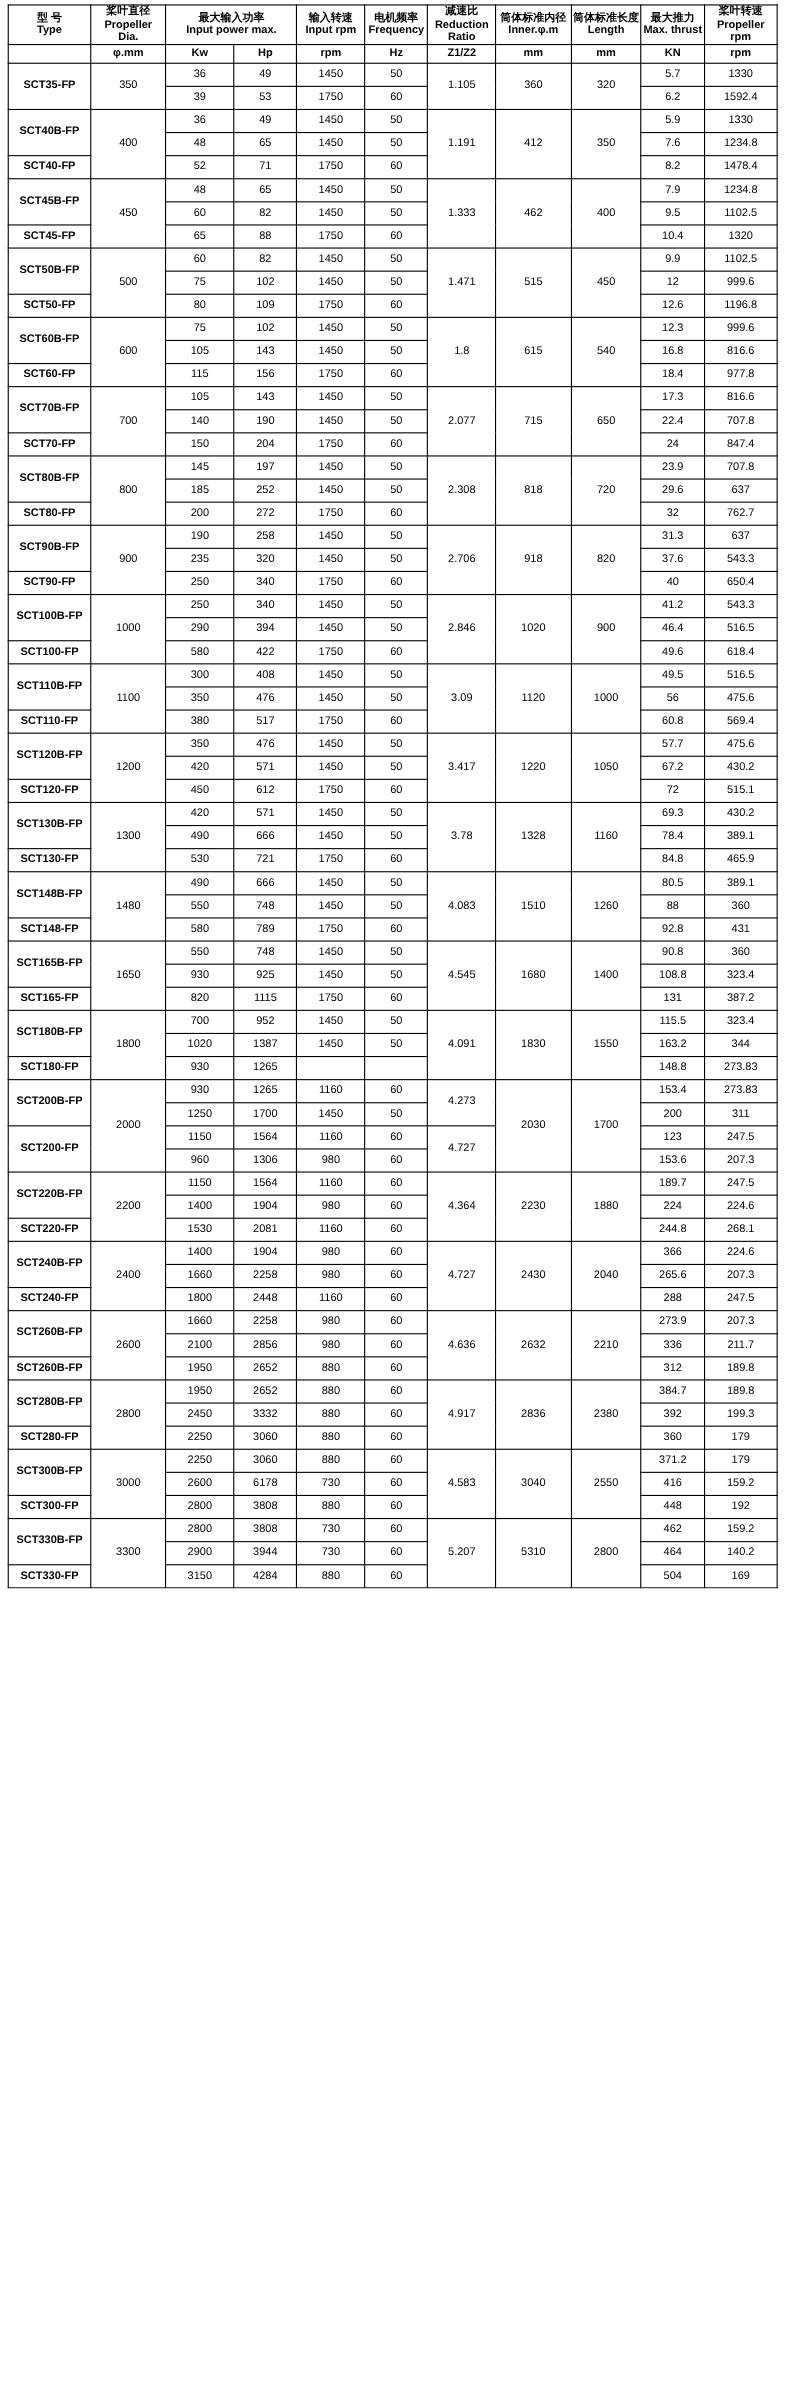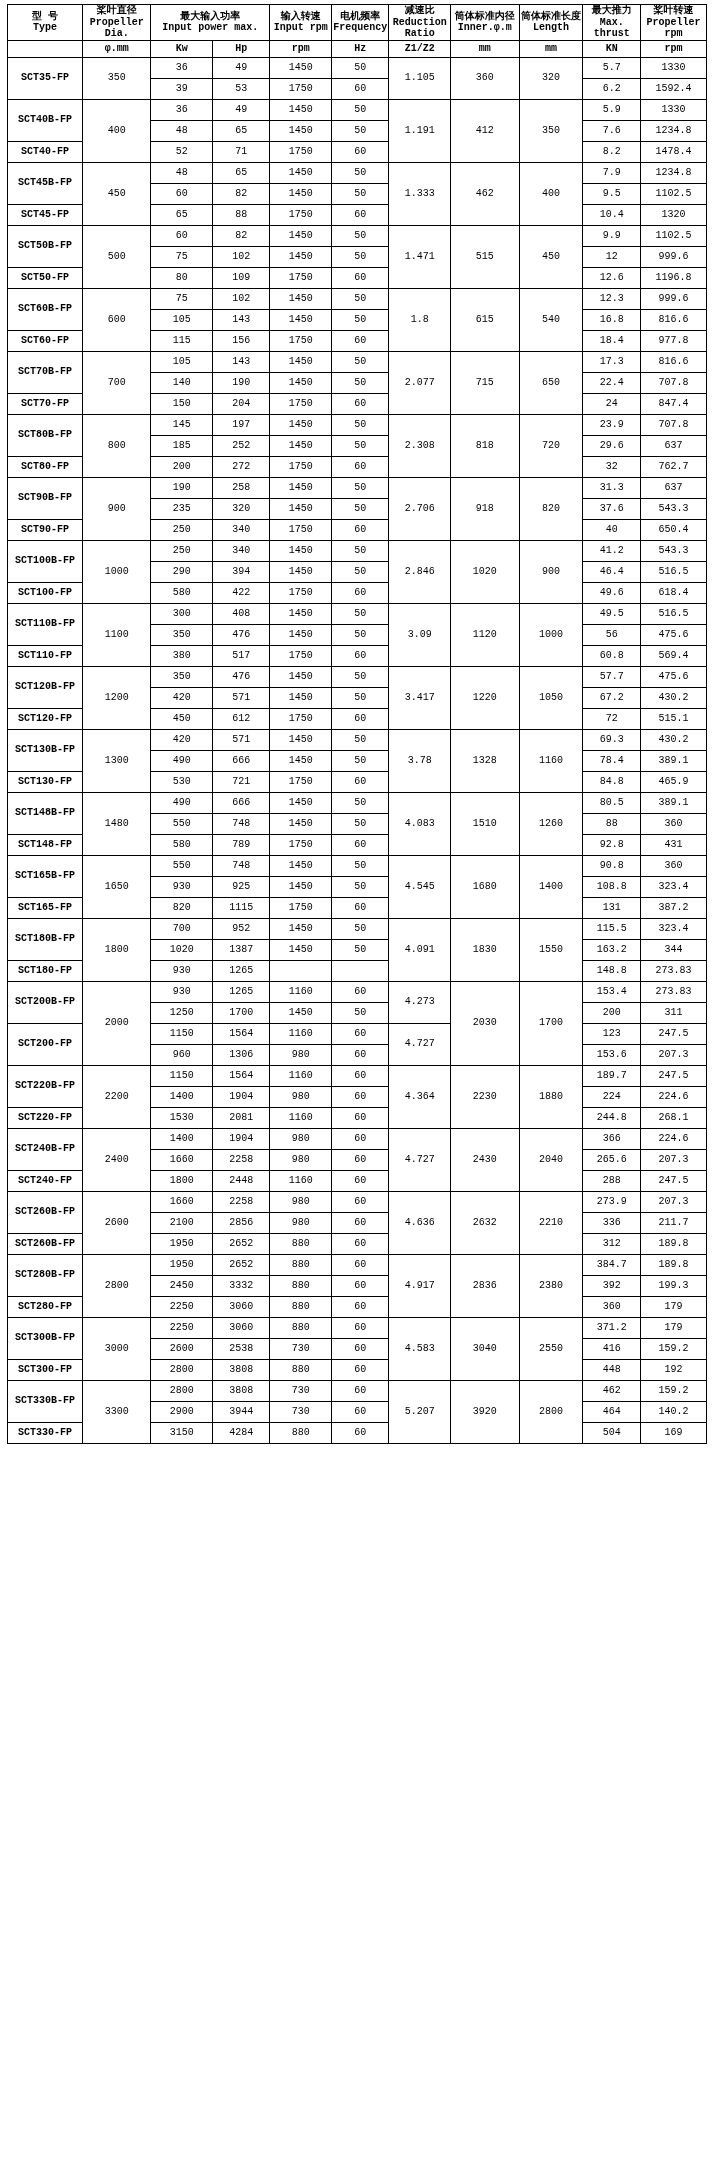--- a/index.html
+++ b/index.html
@@ -7,21 +7,20 @@
     padding: 0;
     background: #ffffff;
   }
   body {
     font-family: "Liberation Sans", sans-serif;
     color: #000000;
   }
   #sheet {
     width: 714px;
     position: relative;
-    font-family: Liberation Mono, monospace;
   }
   table.spec {
     border-collapse: collapse;
     width: 700px;
     margin: 4px 7px 0 7px;
     table-layout: fixed;
   }
   table.spec td, table.spec th {
     border: 1px solid #000000;
     text-align: center;
@@ -738,21 +737,21 @@
           <td class="num">880</td>
           <td class="num">60</td>
           <td class="ratio" rowspan="3">4.583</td>
           <td rowspan="3">3040</td>
           <td rowspan="3">2550</td>
           <td class="num">371.2</td>
           <td class="num">179</td>
         </tr>
         <tr>
           <td class="num">2600</td>
-          <td class="num">2538</td>
+          <td class="num">6178</td>
           <td class="num">730</td>
           <td class="num">60</td>
           <td class="num">416</td>
           <td class="num">159.2</td>
         </tr>
         <tr>
           <td class="model" rowspan="1">SCT300-FP</td>
           <td class="num">2800</td>
           <td class="num">3808</td>
           <td class="num">880</td>
@@ -761,21 +760,21 @@
           <td class="num">192</td>
         </tr>
         <tr>
           <td class="model" rowspan="2">SCT330B-FP</td>
           <td class="dia" rowspan="3">3300</td>
           <td class="num">2800</td>
           <td class="num">3808</td>
           <td class="num">730</td>
           <td class="num">60</td>
           <td class="ratio" rowspan="3">5.207</td>
-          <td rowspan="3">3920</td>
+          <td rowspan="3">5310</td>
           <td rowspan="3">2800</td>
           <td class="num">462</td>
           <td class="num">159.2</td>
         </tr>
         <tr>
           <td class="num">2900</td>
           <td class="num">3944</td>
           <td class="num">730</td>
           <td class="num">60</td>
           <td class="num">464</td>

